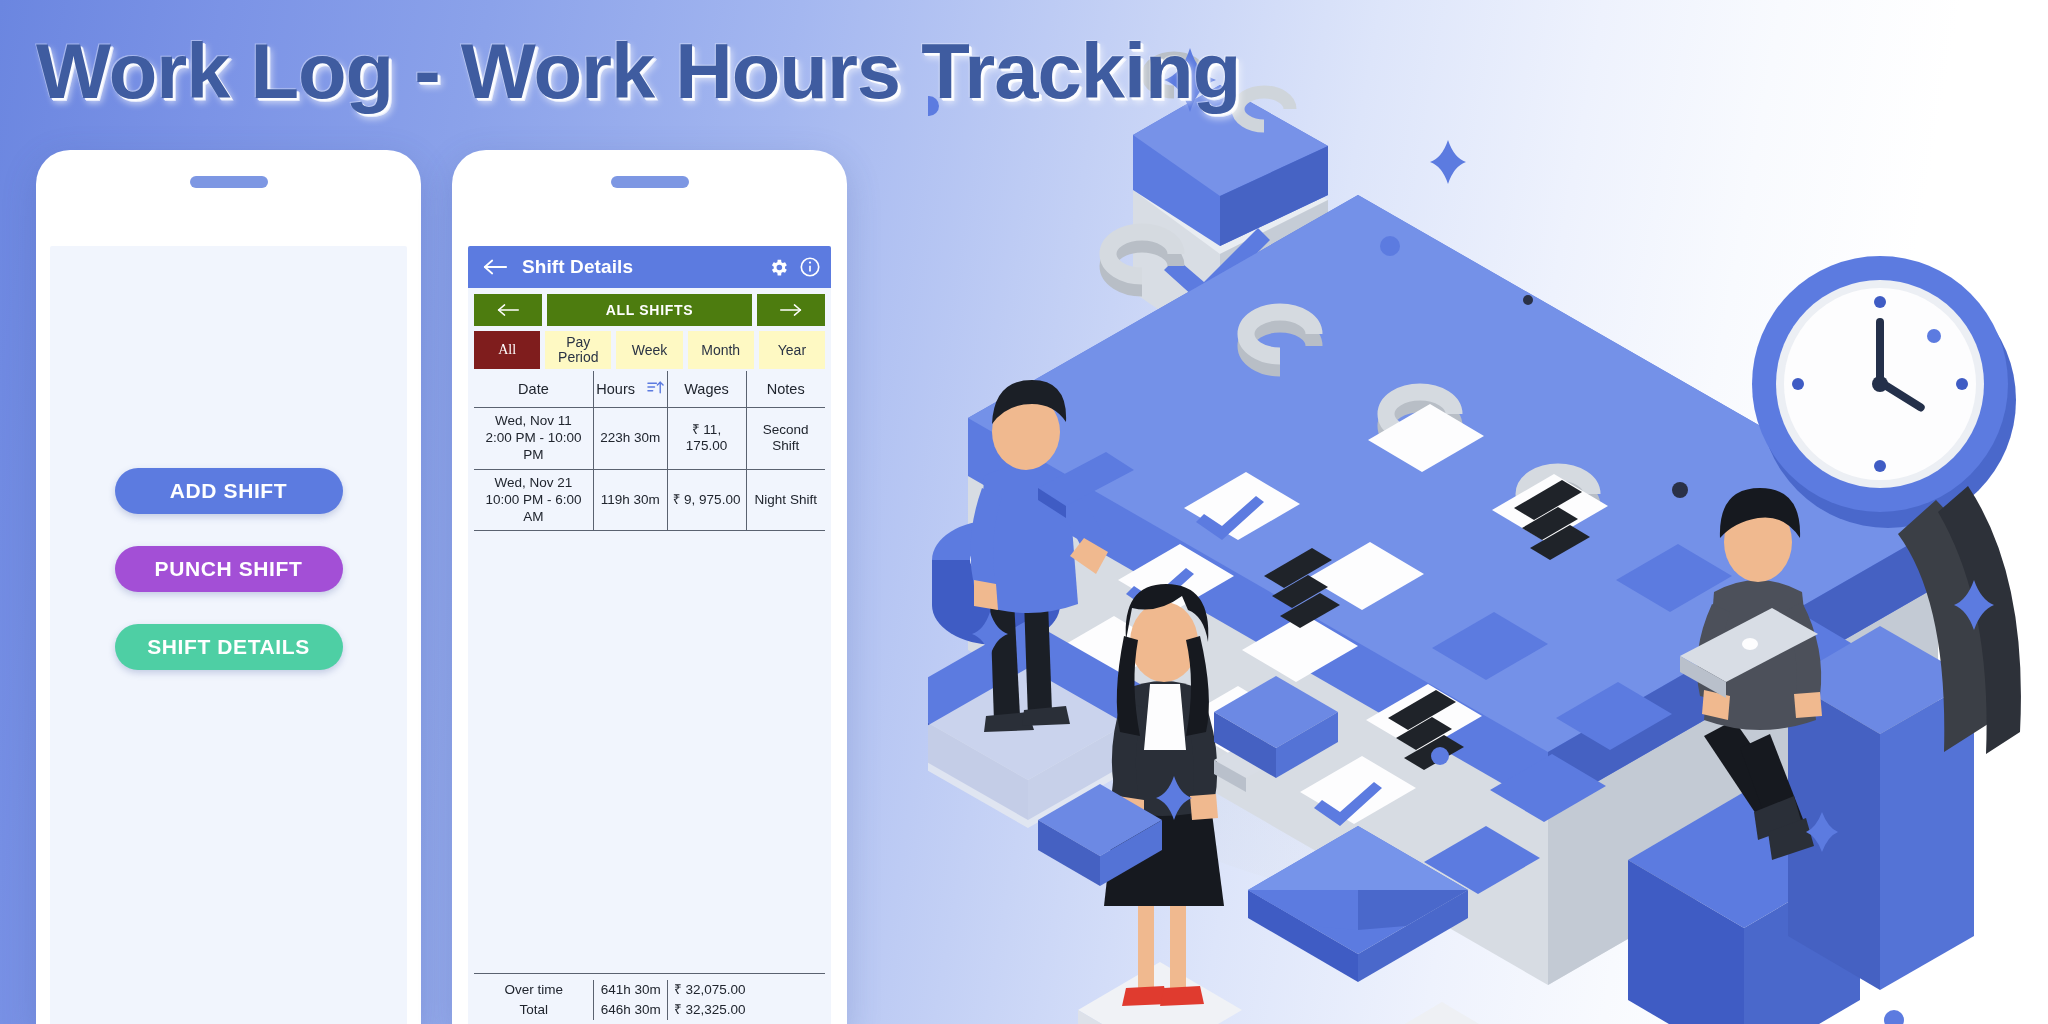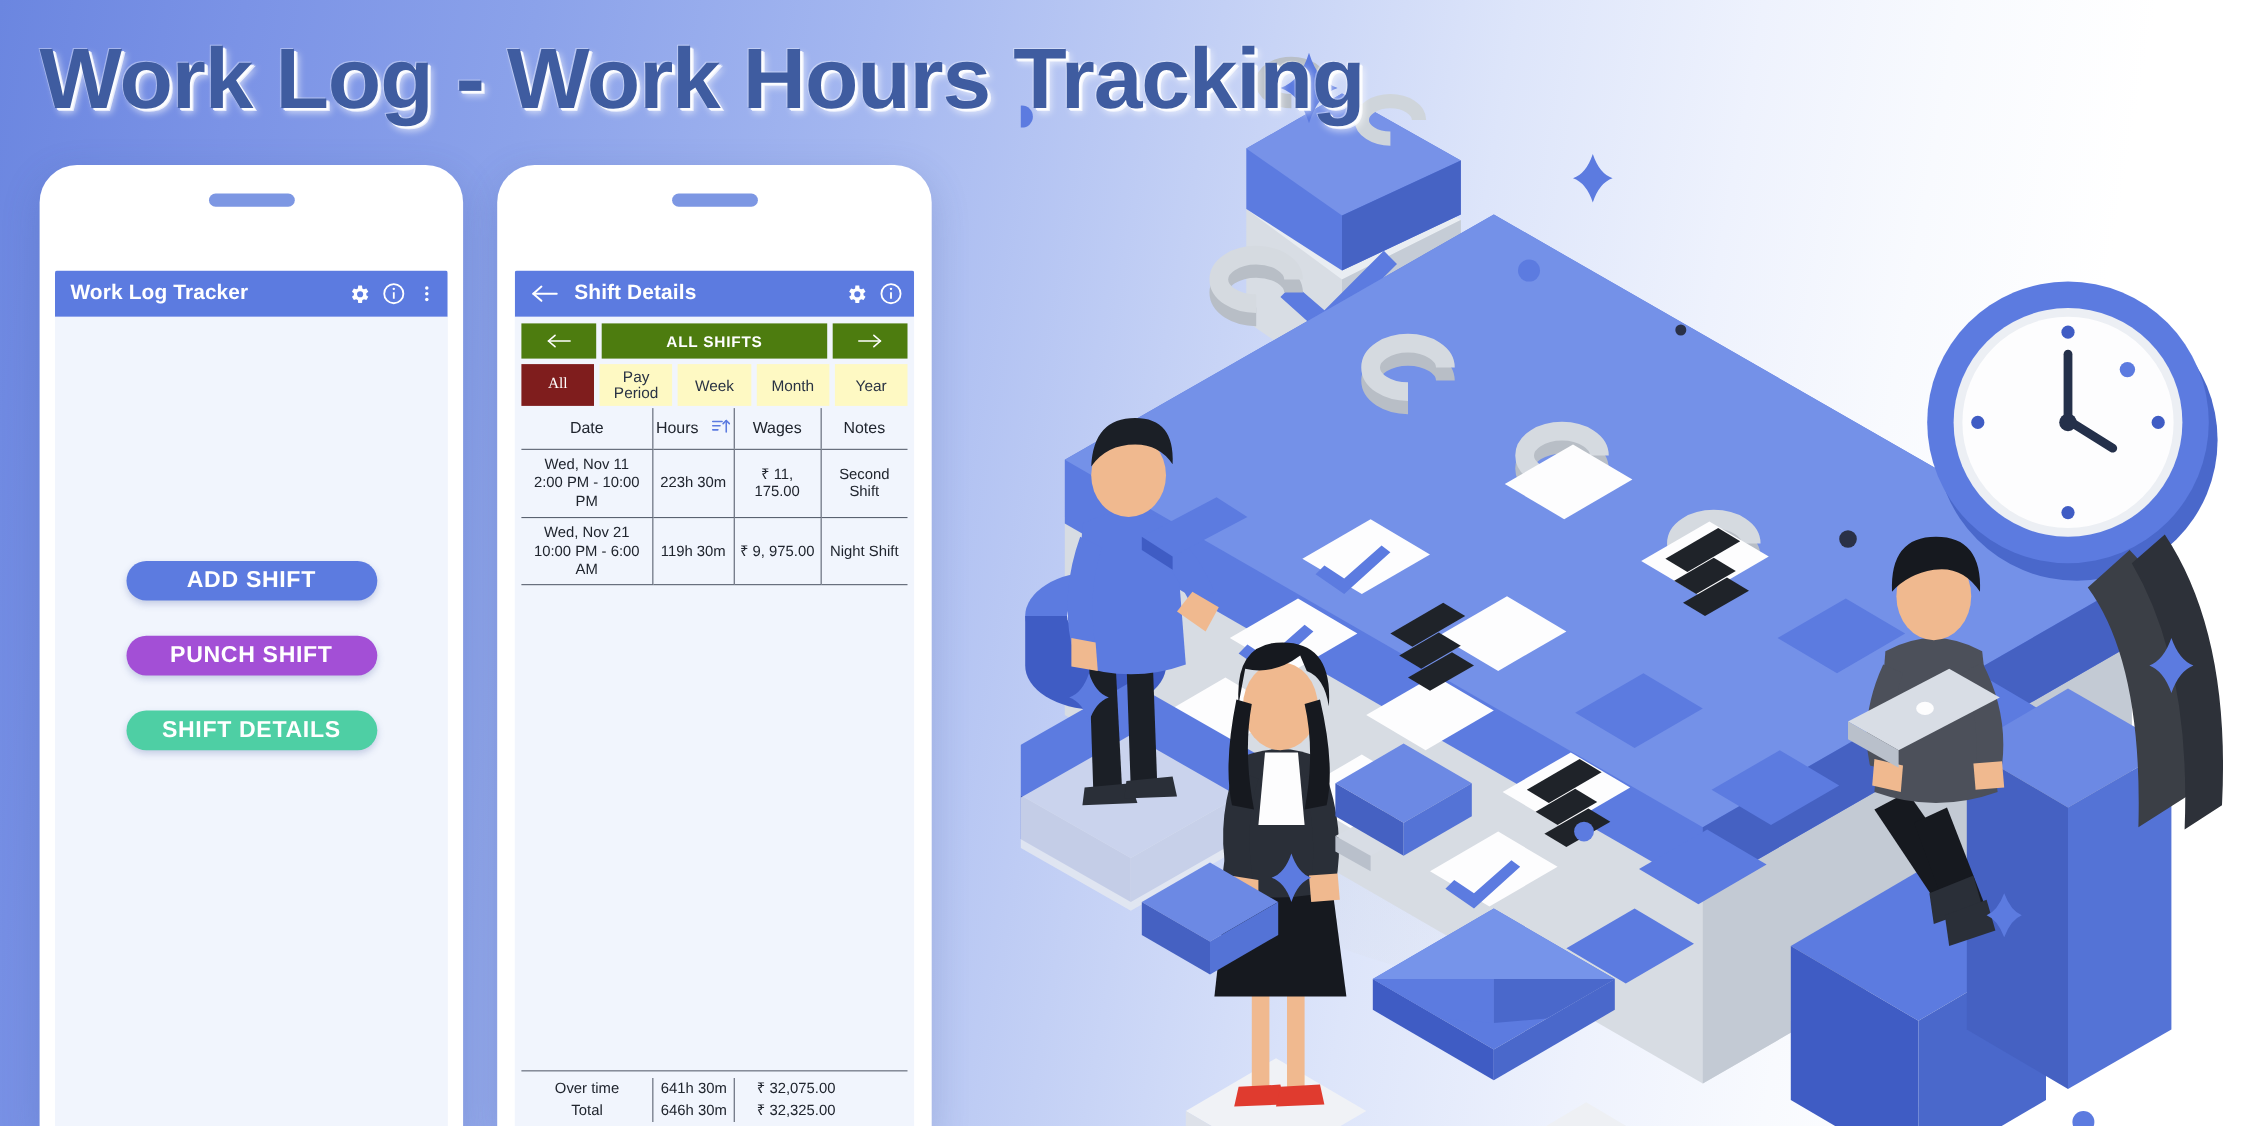--- a/index.html
+++ b/index.html
@@ -93,21 +93,21 @@
   
   .left-body {
     flex: 1 1 auto;
     background: #f1f5fd;
     display: flex; flex-direction: column;
     align-items: center;
     padding-top: 222px;
     gap: 32px;
   }
   .big-btn {
-    width: 228px; height: 36px;
+    width: 228px; height: 46px;
     border: none; border-radius: 23px;
     color: #fff; font-size: 21px; font-weight: bold;
     font-family: "Liberation Sans", sans-serif;
     letter-spacing: .6px;
     cursor: pointer;
     box-shadow: 0 3px 7px rgba(60,80,150,.25);
     display: flex; align-items: center; justify-content: center;
   }
   .btn-add   { background: #5c7be0; }
   .btn-punch { background: #a34fd6; }
@@ -169,21 +169,21 @@
 
   .table-wrap { flex: 1 1 auto; background: #f1f5fd; display: flex; flex-direction: column; }
   .filler { flex: 1 1 auto; }
 
   
   .totals { border-top: 1px solid #5a6270; display: flex; padding: 6px 0 10px 0; }
   .tot-labels { width: 34%; text-align: center; font-size: 13.5px; line-height: 1.5; color:#20252e; }
   .tot-hours  { width: 21%; text-align: center; font-size: 13.5px; line-height: 1.5; color:#20252e;
                 border-left: 1px solid #5a6270; }
   .tot-wages  { width: 45%; text-align: left; font-size: 13.5px; line-height: 1.5; color:#20252e;
-                border-left: 1px solid #5a6270; padding-left: 20px; }
+                border-left: 1px solid #5a6270; padding-left: 6px; }
 
   
   .illo { position: absolute; right: 0; top: 0; width: 1120px; height: 1024px; }
   .illo svg { width: 100%; height: 100%; display: block; }
 </style>
 </head>
 <body>
 
 <div class="bg"></div>
 
@@ -431,43 +431,20 @@
   </g>
 </svg>
 </div>
 
 <h1 class="hero-title">Work Log - Work Hours Tracking</h1>
 
 <div class="phone left">
   <div class="speaker"></div>
   <div class="screen">
 
-    <div class="appbar">
-      <span class="title">Work Log Tracker</span>
-      <span class="spacer"></span>
-      <span class="icon">
-        <svg width="21" height="21" viewBox="0 0 24 24" fill="currentColor">
-          <path d="M19.4 13a7.8 7.8 0 0 0 0-2l2.1-1.6-2-3.5-2.5 1a7.6 7.6 0 0 0-1.7-1L15 3H11l-.3 2.9c-.6.2-1.2.6-1.7 1l-2.5-1-2 3.5L6.6 11a7.8 7.8 0 0 0 0 2l-2.1 1.6 2 3.5 2.5-1c.5.4 1.1.8 1.7 1l.3 2.9h4l.3-2.9c.6-.2 1.2-.6 1.7-1l2.5 1 2-3.5zM13 15.2A3.2 3.2 0 1 1 13 8.8a3.2 3.2 0 0 1 0 6.4z"></path>
-        </svg>
-      </span>
-      <span class="icon">
-        <svg width="22" height="22" viewBox="0 0 24 24" fill="none" stroke="currentColor" stroke-width="1.8">
-          <circle cx="12" cy="12" r="9.5"></circle>
-            <line x1="12" y1="10.5" x2="12" y2="17"></line>
-            <circle cx="12" cy="7.2" r="1.2" fill="currentColor" stroke="none"></circle>
-        </svg>
-      </span>
-      <span class="icon">
-        <svg width="18" height="20" viewBox="0 0 24 24" fill="currentColor">
-          <circle cx="12" cy="5" r="2.1"></circle>
-            <circle cx="12" cy="12" r="2.1"></circle>
-            <circle cx="12" cy="19" r="2.1"></circle>
-        </svg>
-      </span>
-    </div>
 
     <div class="left-body">
       <button class="big-btn btn-add">ADD SHIFT</button>
       <button class="big-btn btn-punch">PUNCH SHIFT</button>
       <button class="big-btn btn-det">SHIFT DETAILS</button>
     </div>
 
   </div>
 </div>
 

